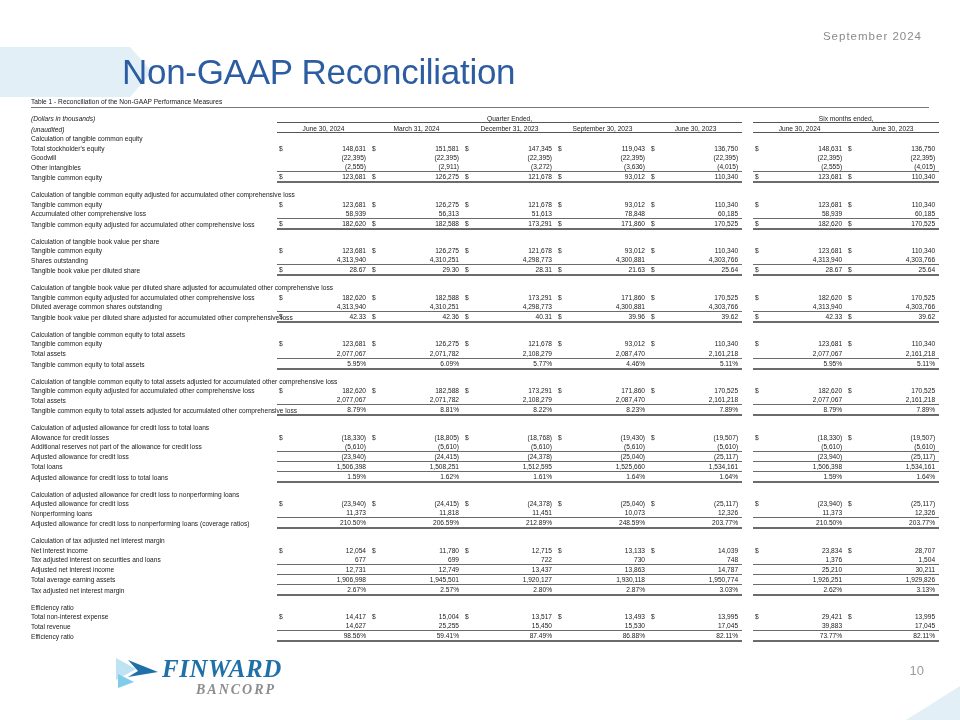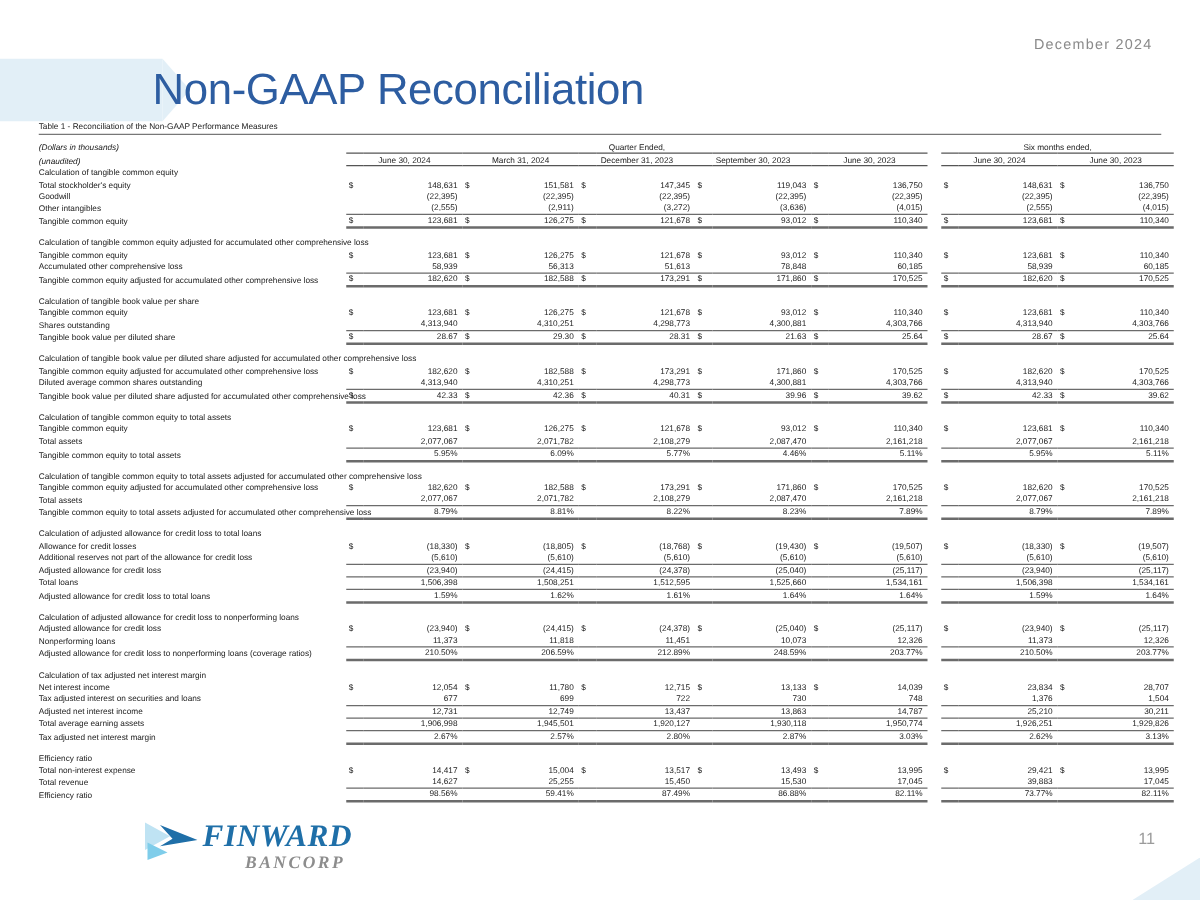--- a/index.html
+++ b/index.html
@@ -75,21 +75,21 @@
     position:absolute; right:0; bottom:0; width:54px; height:34px;
     background:#e2eff7;
     clip-path: polygon(100% 0, 100% 100%, 0 100%);
   }
 </style>
 </head>
 <body>
 
 <div id="deco-band"></div>
 <div id="deco-arrow"></div>
-<div id="date-label">December  2024</div>
+<div id="date-label">September  2024</div>
 <div id="page-title">Non-GAAP Reconciliation</div>
 
 <div id="table-caption">Table 1 - Reconciliation of the Non-GAAP Performance Measures</div>
 
 <table id="recon-table">
   <colgroup>
     <col class="c-label">
       <col class="c-cur">
       <col class="c-val">
     <col class="c-cur">
@@ -816,14 +816,14 @@
 
 <div id="footer-logo">
   <svg viewBox="0 0 180 48" width="180" height="48">
     <path d="M2 6 L22 17 L2 28 Z" fill="#bfe3f3"></path>
     <path d="M14 8 L44 20 L14 25 L24 19 Z" fill="#1f6fa8"></path>
     <path d="M4 22 L20 30 L4 36 Z" fill="#7fcdea"></path>
     <text id="logo-text-main" x="48" y="25" font-family="Liberation Serif, serif" font-size="25" font-style="italic" font-weight="bold" fill="#1f6fa8" letter-spacing="0.5">FINWARD</text>
     <text id="logo-text-sub" x="82" y="42" font-family="Liberation Serif, serif" font-size="14" font-style="italic" font-weight="bold" fill="#8d8d8d" letter-spacing="2">BANCORP</text>
   </svg>
 </div>
-<div id="page-num">11</div>
+<div id="page-num">10</div>
 <div id="corner-deco"></div>
 
 </body></html>

